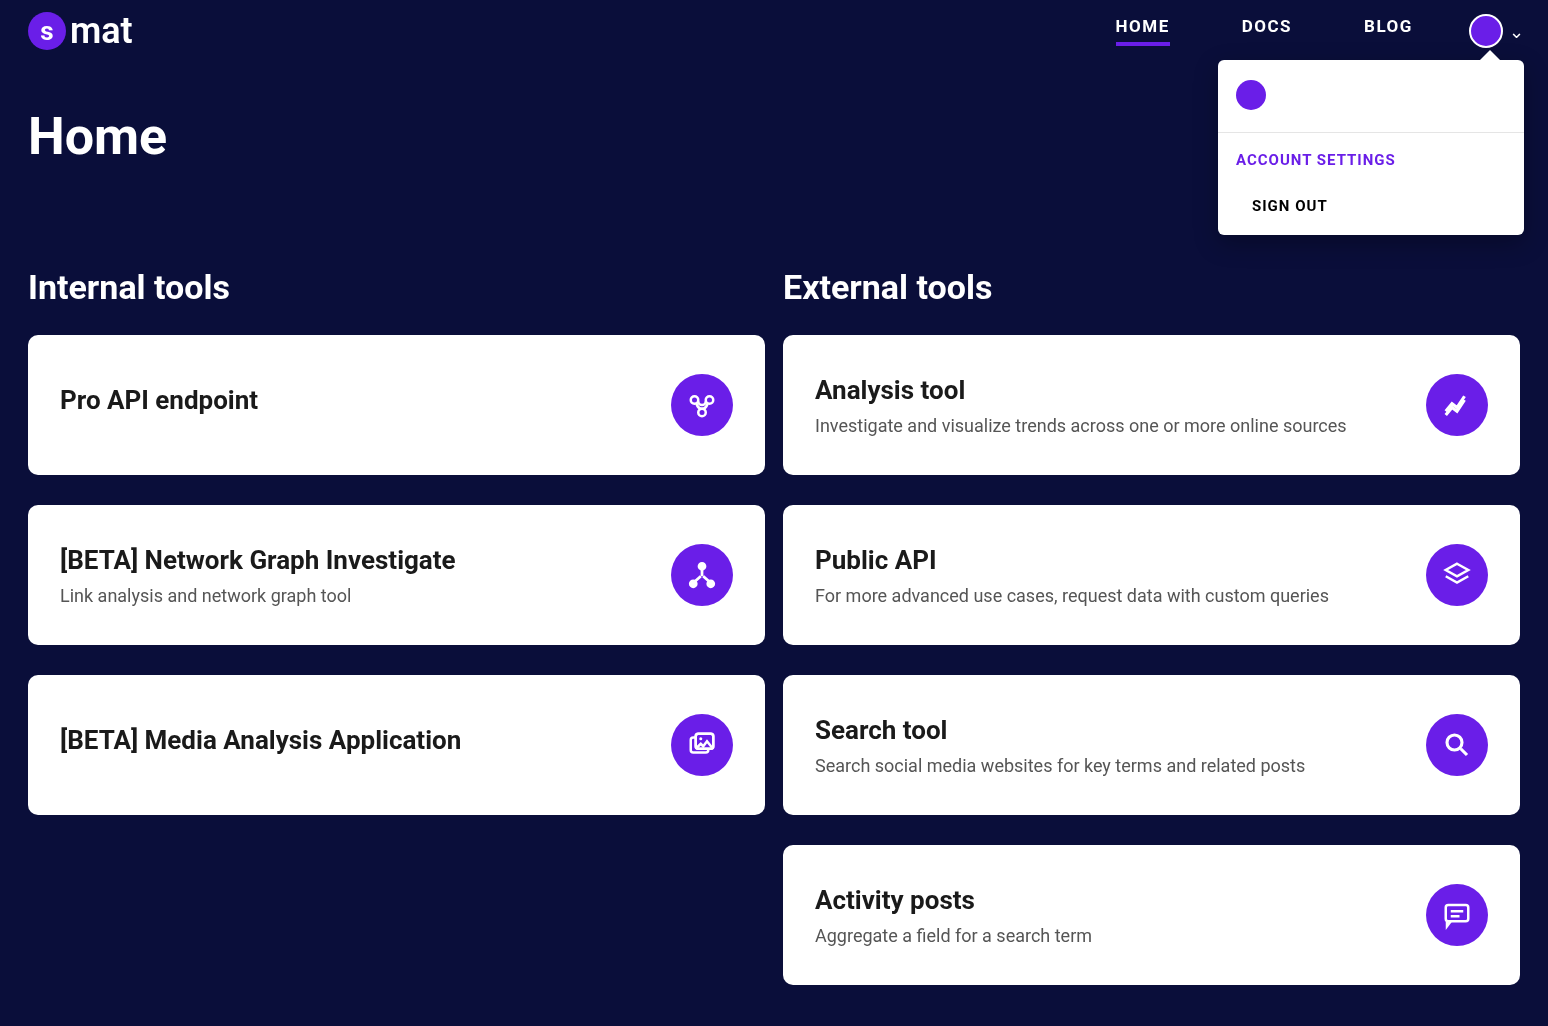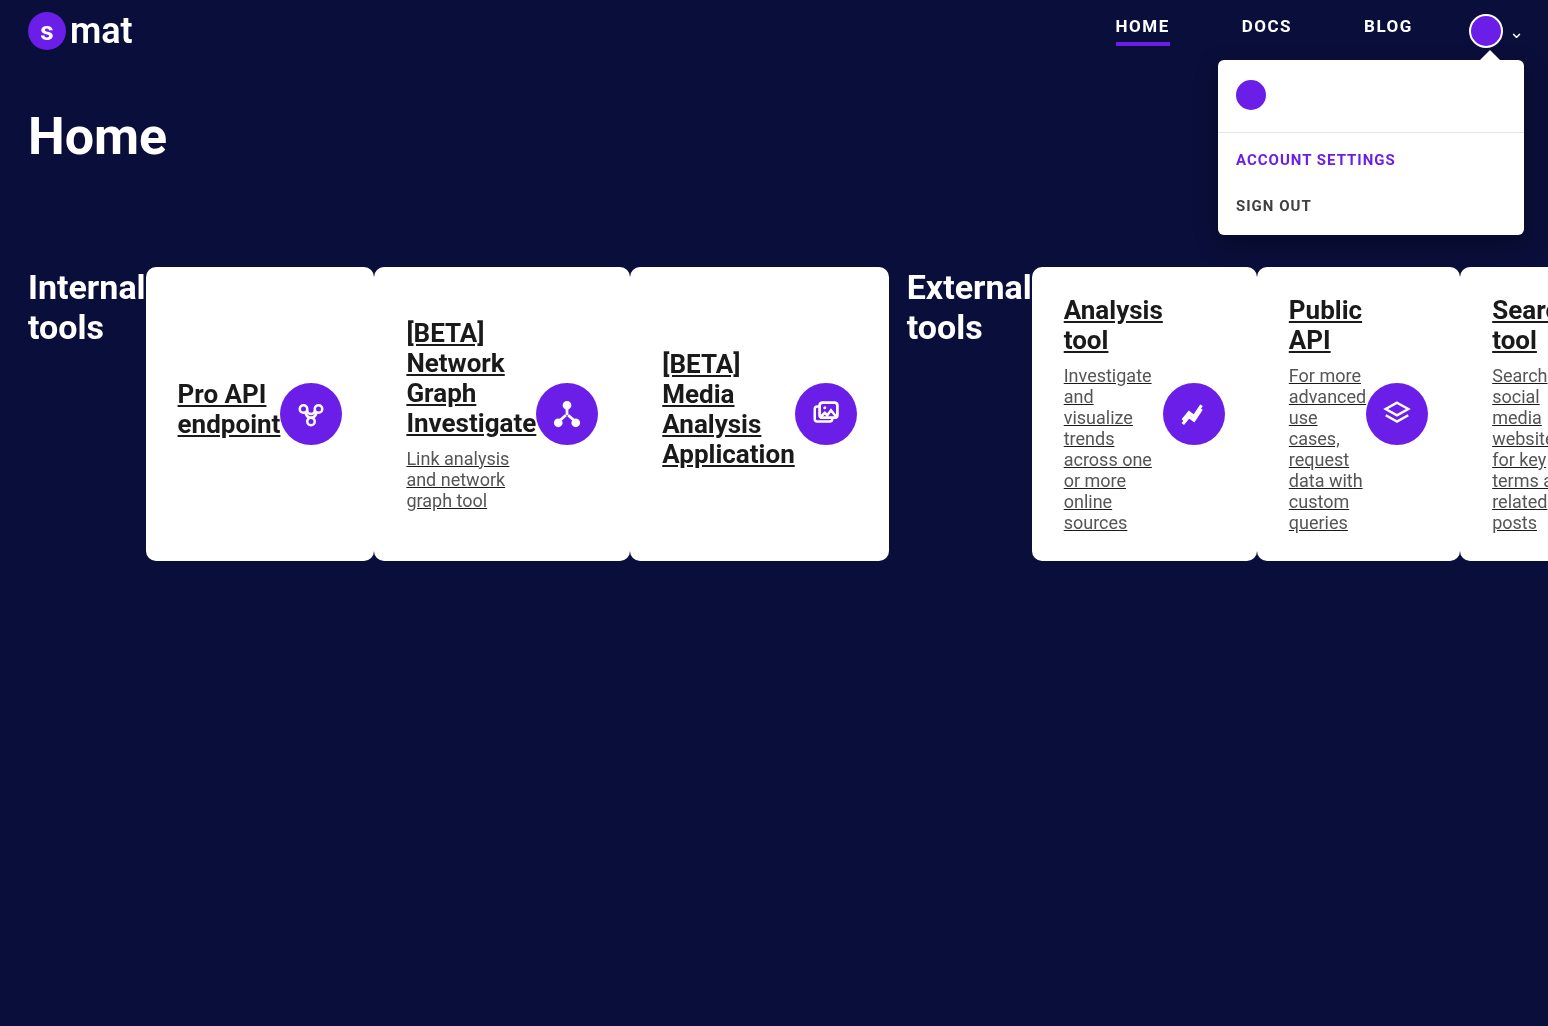--- a/index.html
+++ b/index.html
@@ -113,59 +113,58 @@
     gap: 28px;
   }
   .dropdown-link {
     font-size: 15px;
     font-weight: 700;
     letter-spacing: 1px;
     text-transform: uppercase;
     cursor: pointer;
   }
   .dropdown-link.purple { color: #6a1ee8; }
-  .dropdown-link.blue { color: #404040; }
+  .dropdown-link.blue { color: #000000; margin-left: 16px; }
 
   .page-title {
     font-size: 52px;
     font-weight: 700;
     margin: 50px 0 0 28px;
   }
 
   .columns {
     display: flex;
     gap: 18px;
     padding: 0 28px;
     margin-top: 100px;
   }
   .column {
     flex: 1;
     display: flex;
-    flex-direction: row;
+    flex-direction: column;
   }
   .column-title {
     font-size: 34px;
     font-weight: 700;
     margin-bottom: 28px;
   }
   .card {
     background: #ffffff;
     color: #1a1a1a;
     border-radius: 10px;
     padding: 28px 32px;
     display: flex;
     align-items: center;
     justify-content: space-between;
     margin-bottom: 30px;
     min-height: 140px;
     cursor: pointer;
   }
   .card-text {
     flex: 1;
-    text-decoration: underline;
   }
   .card-title {
     font-size: 26px;
     font-weight: 700;
     color: #1a1a1a;
     margin-bottom: 10px;
   }
   .card-desc {
     font-size: 18px;
     color: #555;
@@ -311,20 +310,21 @@
         <svg viewBox="0 0 24 24">
             <circle cx="10" cy="10" r="6" stroke-width="2.5"></circle>
             <path d="M15 15l5 5" stroke-width="2.5"></path>
           </svg>
       </div>
     </div>
 
     <div class="card">
       <div class="card-text">
         <div class="card-title">Activity posts</div>
+        <div class="card-desc">Aggregate a field for a search term</div>
       </div>
       <div class="card-icon">
         <svg viewBox="0 0 24 24">
             <rect x="3" y="4" width="18" height="13" rx="2"></rect>
             <path d="M7 9h10M7 13h7"></path>
             <path d="M7 17l-3 4v-4"></path>
           </svg>
       </div>
     </div>
   </div>

